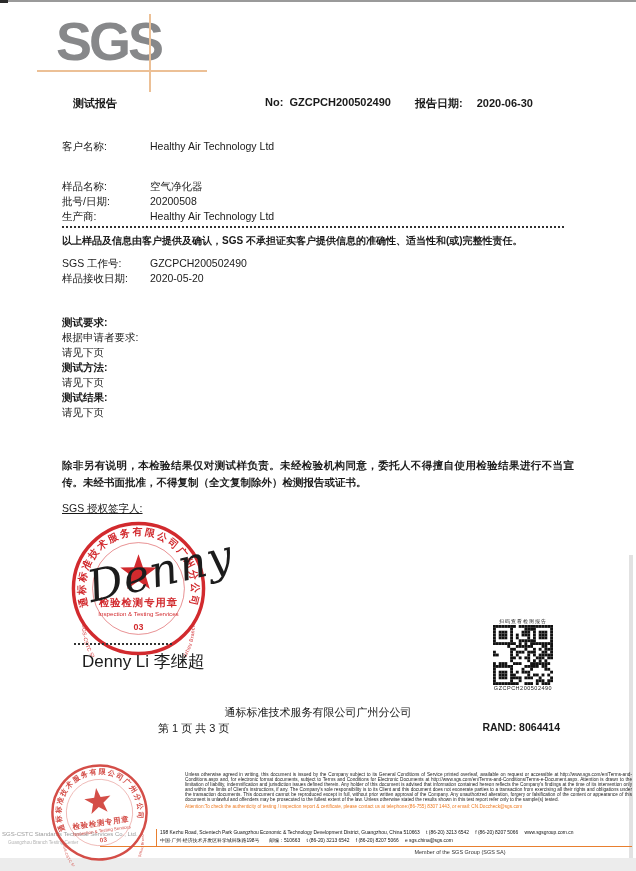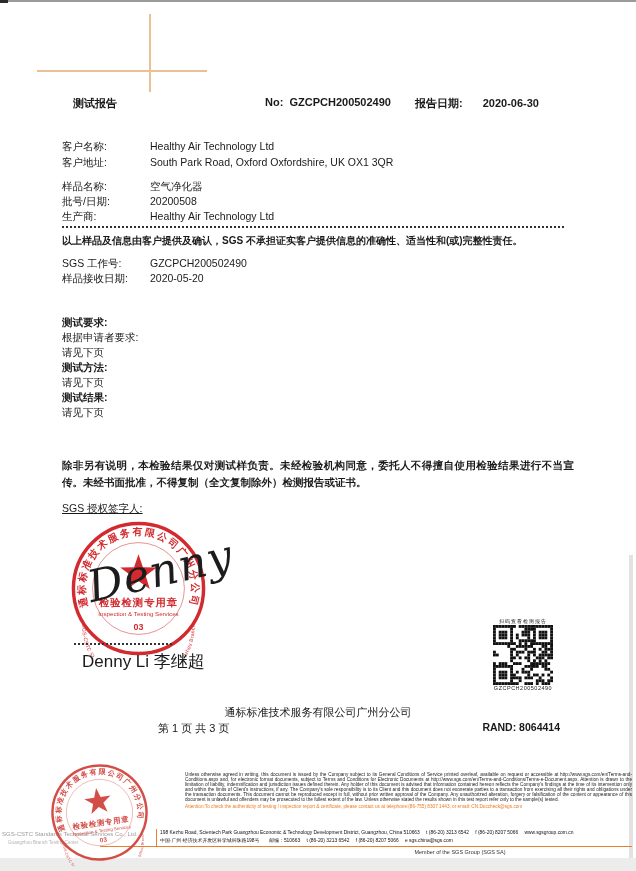--- a/index.html
+++ b/index.html
@@ -15,21 +15,21 @@
   .logo-text{top:14px;left:56px;font-size:54px;font-weight:bold;color:#87888a;
              letter-spacing:-3px;line-height:54px;}
   .logo-hline{top:70px;left:37px;width:170px;height:2px;background:#ecc096;}
   .logo-vline{top:14px;left:149px;width:2px;height:78px;background:#ecc096;}
 
   
   .hdr{font-size:11px;font-weight:bold;white-space:nowrap;}
   .hdr-title{top:96px;left:73px;}
   .hdr-no{top:96px;left:248px;padding-left:17px;}
   .hdr-date{top:96px;left:415px;}
-  .hdr-date b{margin-left:20px;}
+  .hdr-date b{margin-left:14px;}
 
   .row{position:absolute;left:62px;font-size:10.5px;white-space:nowrap;}
   .lbl{display:inline-block;width:88px;}
   .dashes{top:226px;left:62px;width:502px;height:0;border-top:2px dotted #2f2f2f;}
   .confirm{top:234px;left:62px;font-size:10px;font-weight:bold;white-space:nowrap;}
 
   .tinfo{position:absolute;left:62px;font-size:10.5px;white-space:nowrap;}
   .tinfo.b{font-weight:bold;}
 
   .disclaimer{top:457px;left:62px;width:512px;font-size:10.5px;font-weight:bold;
@@ -68,29 +68,29 @@
 </style>
 </head>
 <body>
 
 <div class="page">
   <div class="abs top-edge"></div>
   <div class="abs top-corner"></div>
   <div class="abs right-edge"></div>
   <div class="abs bottom-strip"></div>
 
+  <div class="abs logo-text">SGS</div>
   <div class="abs logo-hline"></div>
   <div class="abs logo-vline"></div>
 
   <div class="abs hdr hdr-title">测试报告</div>
   <div class="abs hdr hdr-no"><span>No:</span>&nbsp;&nbsp;<span>GZCPCH200502490</span></div>
   <div class="abs hdr hdr-date"><span>报告日期:</span><b>2020-06-30</b></div>
 
   <div class="row" style="top:140px"><span class="lbl">客户名称:</span><span>Healthy Air Technology Ltd</span></div>
-  <div class="row" style="top:156px"><span class="lbl">客户地址:</span><span>South Park Road, Oxford Oxfordshire, UK OX1 3QR</span></div>
   <div class="row" style="top:180px"><span class="lbl">样品名称:</span><span>空气净化器</span></div>
   <div class="row" style="top:195px"><span class="lbl">批号/日期:</span><span>20200508</span></div>
   <div class="row" style="top:210px"><span class="lbl">生产商:</span><span>Healthy Air Technology Ltd</span></div>
 
   <div class="abs dashes"></div>
   <div class="abs confirm">以上样品及信息由客户提供及确认，SGS 不承担证实客户提供信息的准确性、适当性和(或)完整性责任。</div>
 
   <div class="row" style="top:257px"><span class="lbl">SGS 工作号:</span><span>GZCPCH200502490</span></div>
   <div class="row" style="top:272px"><span class="lbl">样品接收日期:</span><span>2020-05-20</span></div>
 

